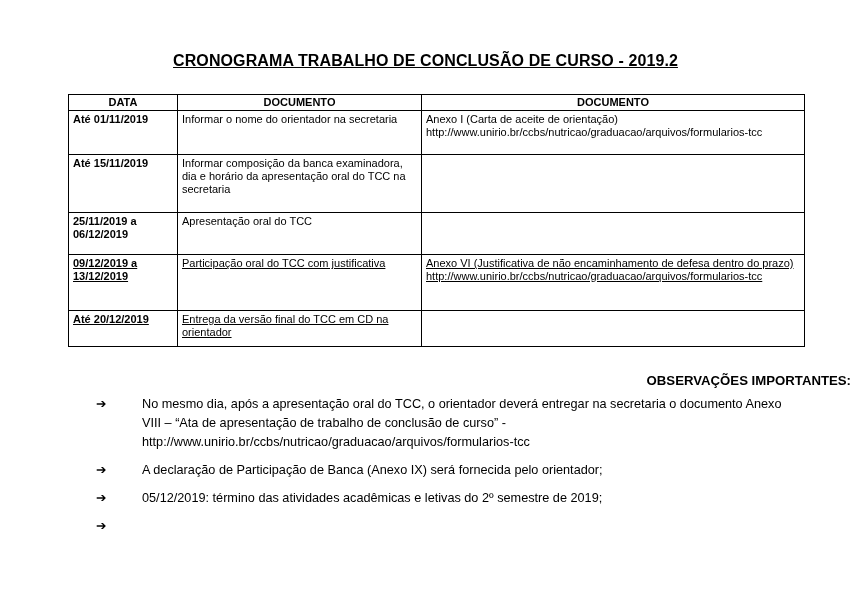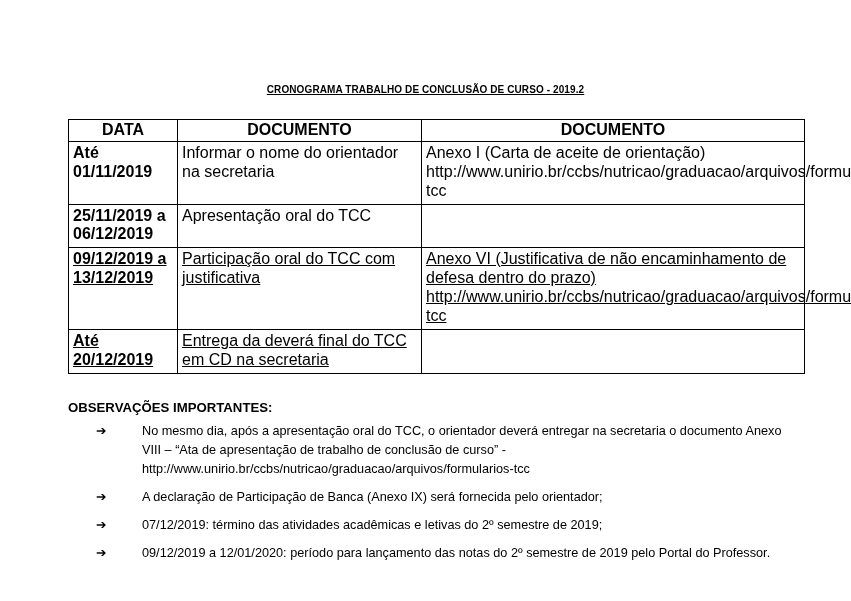--- a/index.html
+++ b/index.html
@@ -16,47 +16,47 @@
   }
   .page {
     position: relative;
     width: 851px;
     height: 601px;
     box-sizing: border-box;
     padding: 0;
   }
   .doc-title {
     text-align: center;
-    font-size: 10px;
+    font-size: 16px;
     font-weight: bold;
     text-decoration: underline;
-    margin-top: 84px;
+    margin-top: 52px;
     letter-spacing: 0.1px;
   }
   .schedule-table {
     border-collapse: collapse;
     margin: 24px 0 0 68px;
     width: 710px;
     table-layout: fixed;
   }
   .schedule-table th,
   .schedule-table td {
     border: 1px solid #000000;
     vertical-align: top;
     padding: 2px 4px 3px 4px;
-    font-size: 16px;
+    font-size: 11px;
     line-height: 1.18;
   }
   .schedule-table thead th {
     text-align: center;
     font-weight: bold;
     background: #ffffff;
     padding-top: 1px;
     padding-bottom: 1px;
-    font-size: 16px;
+    font-size: 11px;
   }
   .col-data { width: 100px; }
   .col-atividade { width: 235px; }
   .col-documento { width: 374px; }
   .cell-date {
     font-weight: bold;
     white-space: pre-line;
   }
   .cell-text {
     white-space: pre-line;
@@ -68,20 +68,21 @@
   .row-h1 td { height: 38px; }
   .row-h2 td { height: 52px; }
   .row-h3 td { height: 36px; }
   .row-h4 td { height: 50px; text-decoration: underline; }
   .row-h5 td { height: 30px; text-decoration: underline; }
 
   .obs-title {
     margin: 26px 0 0 68px;
     font-size: 13.2px;
     font-weight: bold;
+    text-align: right;
   }
   .obs-list {
     margin: 7px 0 0 0;
     padding: 0;
     list-style: none;
   }
   .obs-item {
     position: relative;
     margin: 0 0 9px 0;
     padding-left: 118px;
@@ -116,53 +117,57 @@
         <th class="col-documento">DOCUMENTO</th>
       </tr>
     </thead>
     <tbody>
       <tr class="row-h1">
         <td class="cell-date">Até 01/11/2019</td>
         <td class="cell-text">Informar o nome do orientador na secretaria</td>
         <td class="cell-doc">Anexo I (Carta de aceite de orientação)
 http://www.unirio.br/ccbs/nutricao/graduacao/arquivos/formularios-tcc</td>
       </tr>
+      <tr class="row-h2">
+        <td class="cell-date">Até 15/11/2019</td>
+        <td class="cell-text">Informar composição da banca examinadora, dia e horário da apresentação oral do TCC na secretaria</td>
+        <td class="cell-doc"></td>
+      </tr>
       <tr class="row-h3">
         <td class="cell-date">25/11/2019 a 06/12/2019</td>
         <td class="cell-text">Apresentação oral do TCC</td>
         <td class="cell-doc"></td>
       </tr>
       <tr class="row-h4">
         <td class="cell-date">09/12/2019 a 13/12/2019</td>
         <td class="cell-text">Participação oral do TCC com justificativa</td>
         <td class="cell-doc">Anexo VI (Justificativa de não encaminhamento de defesa dentro do prazo)
 http://www.unirio.br/ccbs/nutricao/graduacao/arquivos/formularios-tcc</td>
       </tr>
       <tr class="row-h5">
         <td class="cell-date">Até 20/12/2019</td>
-        <td class="cell-text">Entrega da deverá final do TCC em CD na secretaria</td>
+        <td class="cell-text">Entrega da versão final do TCC em CD na orientador</td>
         <td class="cell-doc"></td>
       </tr>
     </tbody>
   </table>
 
   <div class="obs-title">OBSERVAÇÕES IMPORTANTES:</div>
 
   <ul class="obs-list">
     <li class="obs-item">
       <span class="obs-arrow">➔</span>
       <span class="obs-text">No mesmo dia, após a apresentação oral do TCC, o orientador deverá entregar na secretaria o documento Anexo VIII – “Ata de apresentação de trabalho de conclusão de curso” - http://www.unirio.br/ccbs/nutricao/graduacao/arquivos/formularios-tcc</span>
     </li>
     <li class="obs-item">
       <span class="obs-arrow">➔</span>
       <span class="obs-text">A declaração de Participação de Banca (Anexo IX) será fornecida pelo orientador;</span>
     </li>
     <li class="obs-item">
       <span class="obs-arrow">➔</span>
-      <span class="obs-text">07/12/2019: término das atividades acadêmicas e letivas do 2º semestre de 2019;</span>
+      <span class="obs-text">05/12/2019: término das atividades acadêmicas e letivas do 2º semestre de 2019;</span>
     </li>
     <li class="obs-item">
       <span class="obs-arrow">➔</span>
-      <span class="obs-text">09/12/2019 a 12/01/2020: período para lançamento das notas do 2º semestre de 2019 pelo Portal do Professor.</span>
     </li>
   </ul>
 
 </div>
 
 </body></html>

